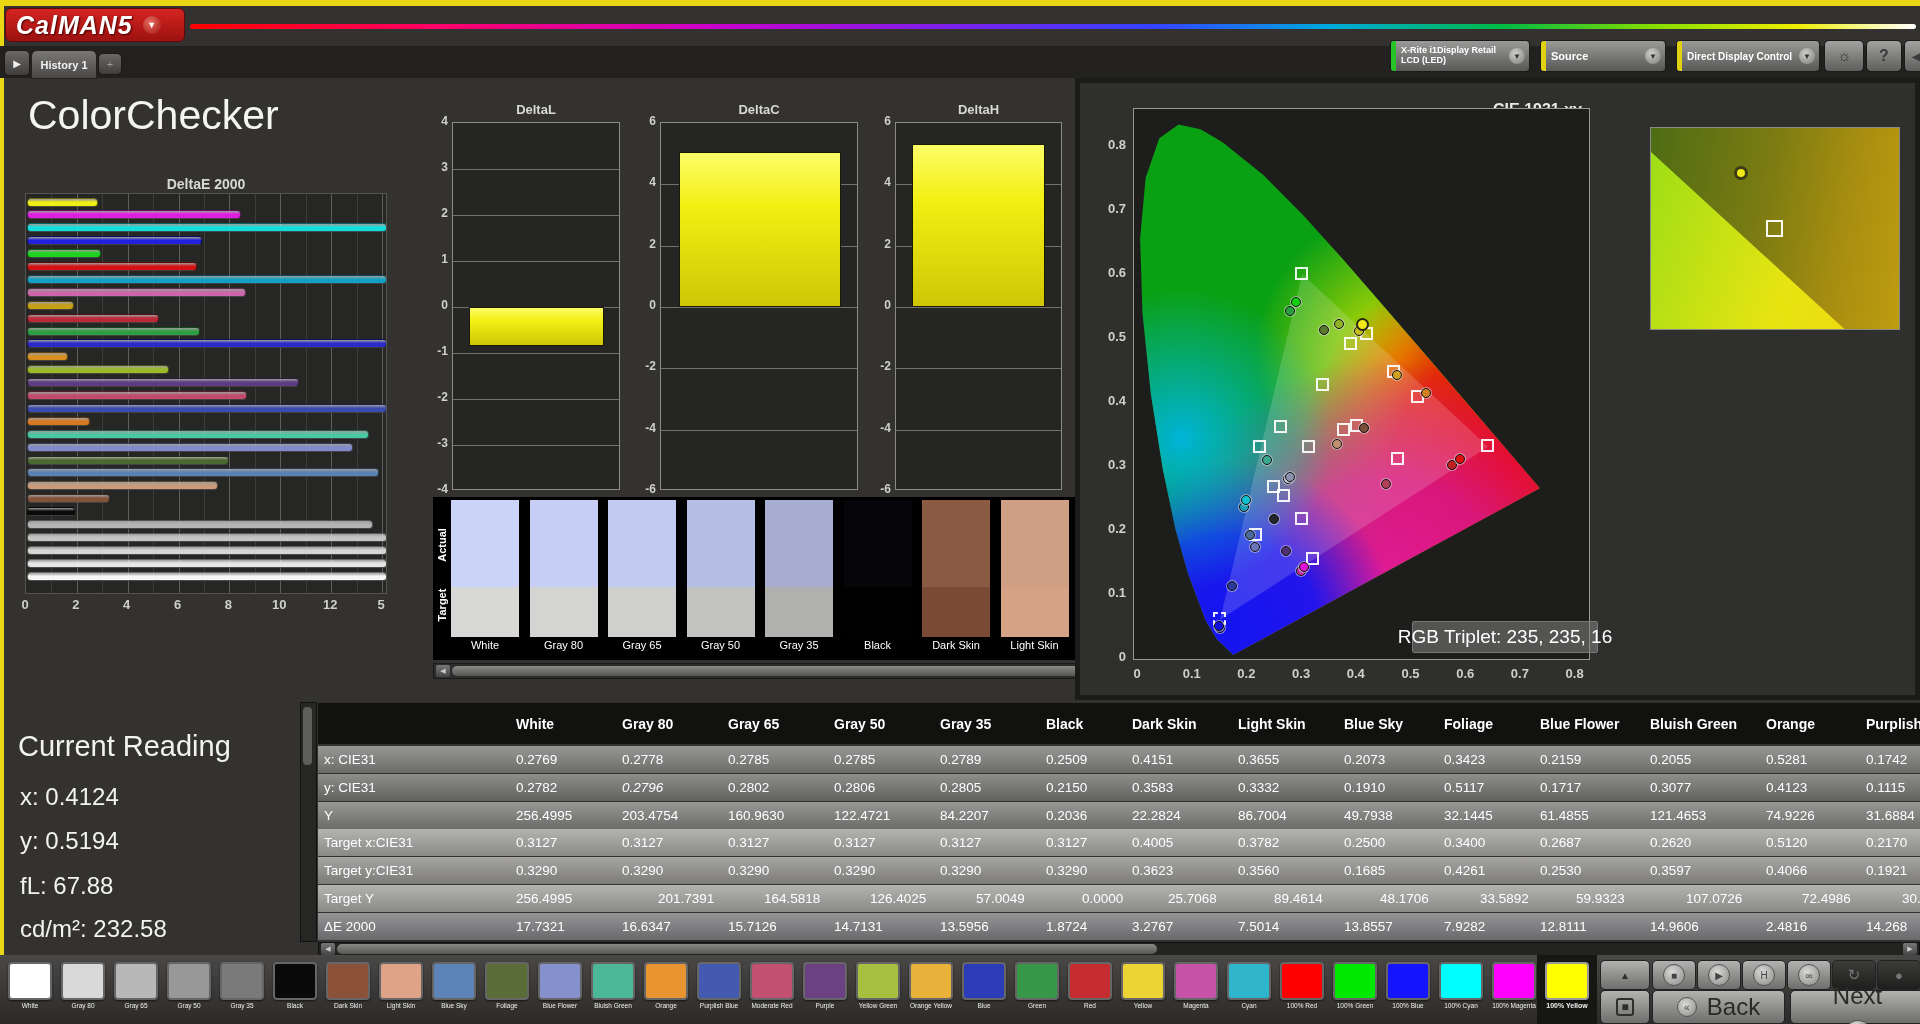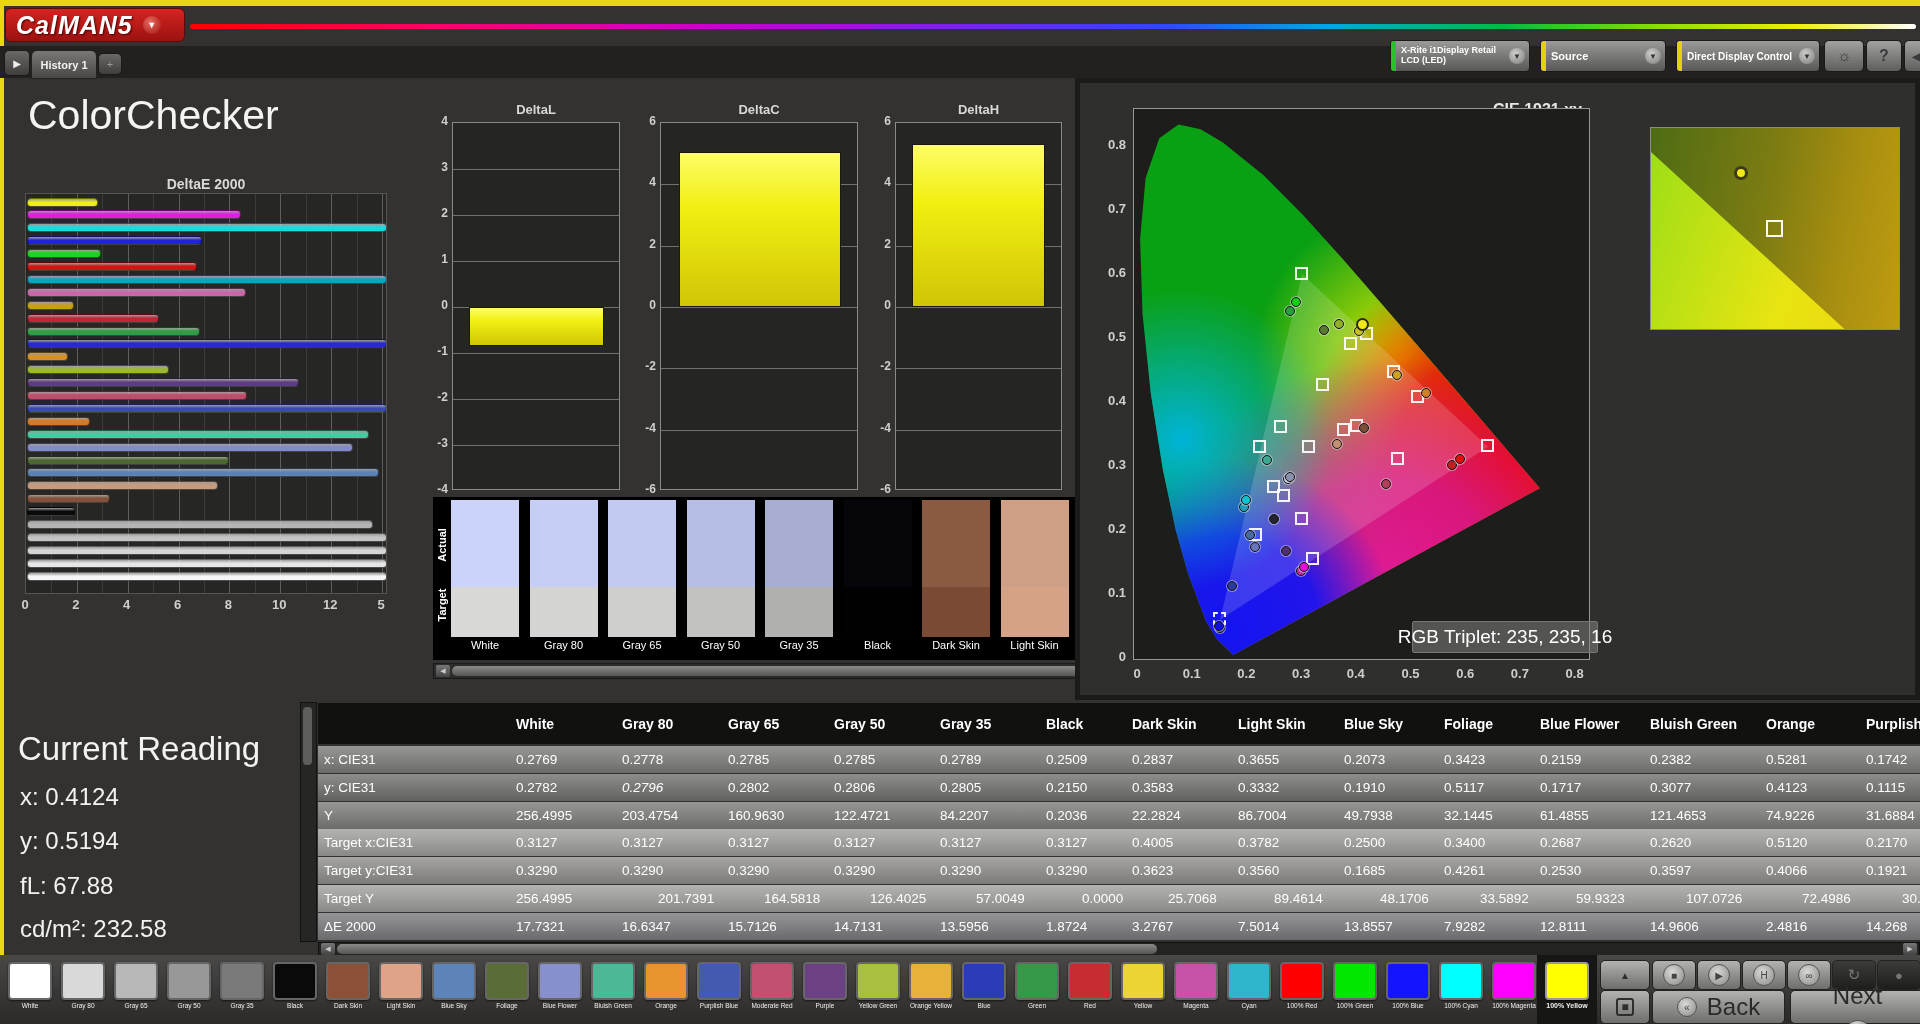--- a/index.html
+++ b/index.html
@@ -42,21 +42,21 @@
   #cc-title{left:28px;top:92px;font-size:41px;color:#f4f4f2;}
   #de-title{left:25px;top:176px;width:362px;text-align:center;font-size:14px;font-weight:bold;color:#d8d8d6;}
   #de-plot{left:25px;top:193px;width:362px;height:401px;background:#262624;
         border:1px solid #56544f;box-sizing:border-box;overflow:hidden;}
   .vgrid{position:absolute;top:0;bottom:0;width:1px;background:rgba(255,255,255,0.10);}
   .vgrid.major{background:rgba(255,255,255,0.26);}
   .hbar{position:absolute;height:9px;border-radius:4px;border:1px solid rgba(0,0,0,0.55);box-sizing:border-box;}
   #de-xaxis{left:25px;top:597px;width:380px;height:16px;}
   #de-xaxis span{position:absolute;font-size:13px;font-weight:bold;color:#cfcfcd;transform:translateX(-50%);}
   .bigline{left:0;width:392px;text-align:center;font-size:29px;color:#f2f2f0;}
-  #cur-title{left:18px;top:730px;font-size:33px;color:#f2f2f0;}
+  #cur-title{left:18px;top:730px;font-size:29px;color:#f2f2f0;}
   .reading{left:20px;font-size:24px;color:#f2f2f0;}
   
   .dplot{position:absolute;background:#252523;border:1px solid #8a8a88;box-sizing:border-box;}
   .hgrid{position:absolute;left:0;right:0;height:1px;background:rgba(255,255,255,0.35);}
   .dtitle{position:absolute;font-size:13px;font-weight:bold;color:#d8d8d6;text-align:center;}
   .ytick{position:absolute;width:24px;text-align:right;font-size:12px;font-weight:bold;color:#cfcfcd;}
   .ybar{position:absolute;border:1px solid #1a1a00;box-sizing:border-box;
         background:linear-gradient(180deg,#fdfd68 0%,#f2ef12 35%,#cfc606 100%);}
   
   #strip{left:433px;top:497px;width:679px;height:163px;background:#000;overflow:hidden;}
@@ -485,26 +485,26 @@
         <div class="c" style="width: 118px;">Purplish Blue</div>
       </div>
       <div class="abs trow drow" style="top: 746px; background-color: rgb(125, 125, 123);">
         <div class="c" style="width: 192px;">x: CIE31</div>
         <div class="c" style="width: 106px;">0.2769</div>
         <div class="c" style="width: 106px;">0.2778</div>
         <div class="c" style="width: 106px;">0.2785</div>
         <div class="c" style="width: 106px;">0.2785</div>
         <div class="c" style="width: 106px;">0.2789</div>
         <div class="c" style="width: 86px;">0.2509</div>
-        <div class="c" style="width: 106px;">0.2837</div>
+        <div class="c" style="width: 106px;">0.4151</div>
         <div class="c" style="width: 106px;">0.3655</div>
         <div class="c" style="width: 100px;">0.2073</div>
         <div class="c" style="width: 96px;">0.3423</div>
         <div class="c" style="width: 110px;">0.2159</div>
-        <div class="c" style="width: 116px;">0.2382</div>
+        <div class="c" style="width: 116px;">0.2055</div>
         <div class="c" style="width: 100px;">0.5281</div>
         <div class="c" style="width: 118px;">0.1742</div>
       </div>
       <div class="abs trow drow" style="top: 773.8px; background-color: rgb(113, 113, 111);">
         <div class="c" style="width: 192px;">y: CIE31</div>
         <div class="c" style="width: 106px;">0.2782</div>
         <div class="c" style="width: 106px; font-style: italic;">0.2796</div>
         <div class="c" style="width: 106px;">0.2802</div>
         <div class="c" style="width: 106px;">0.2806</div>
         <div class="c" style="width: 106px;">0.2805</div>

